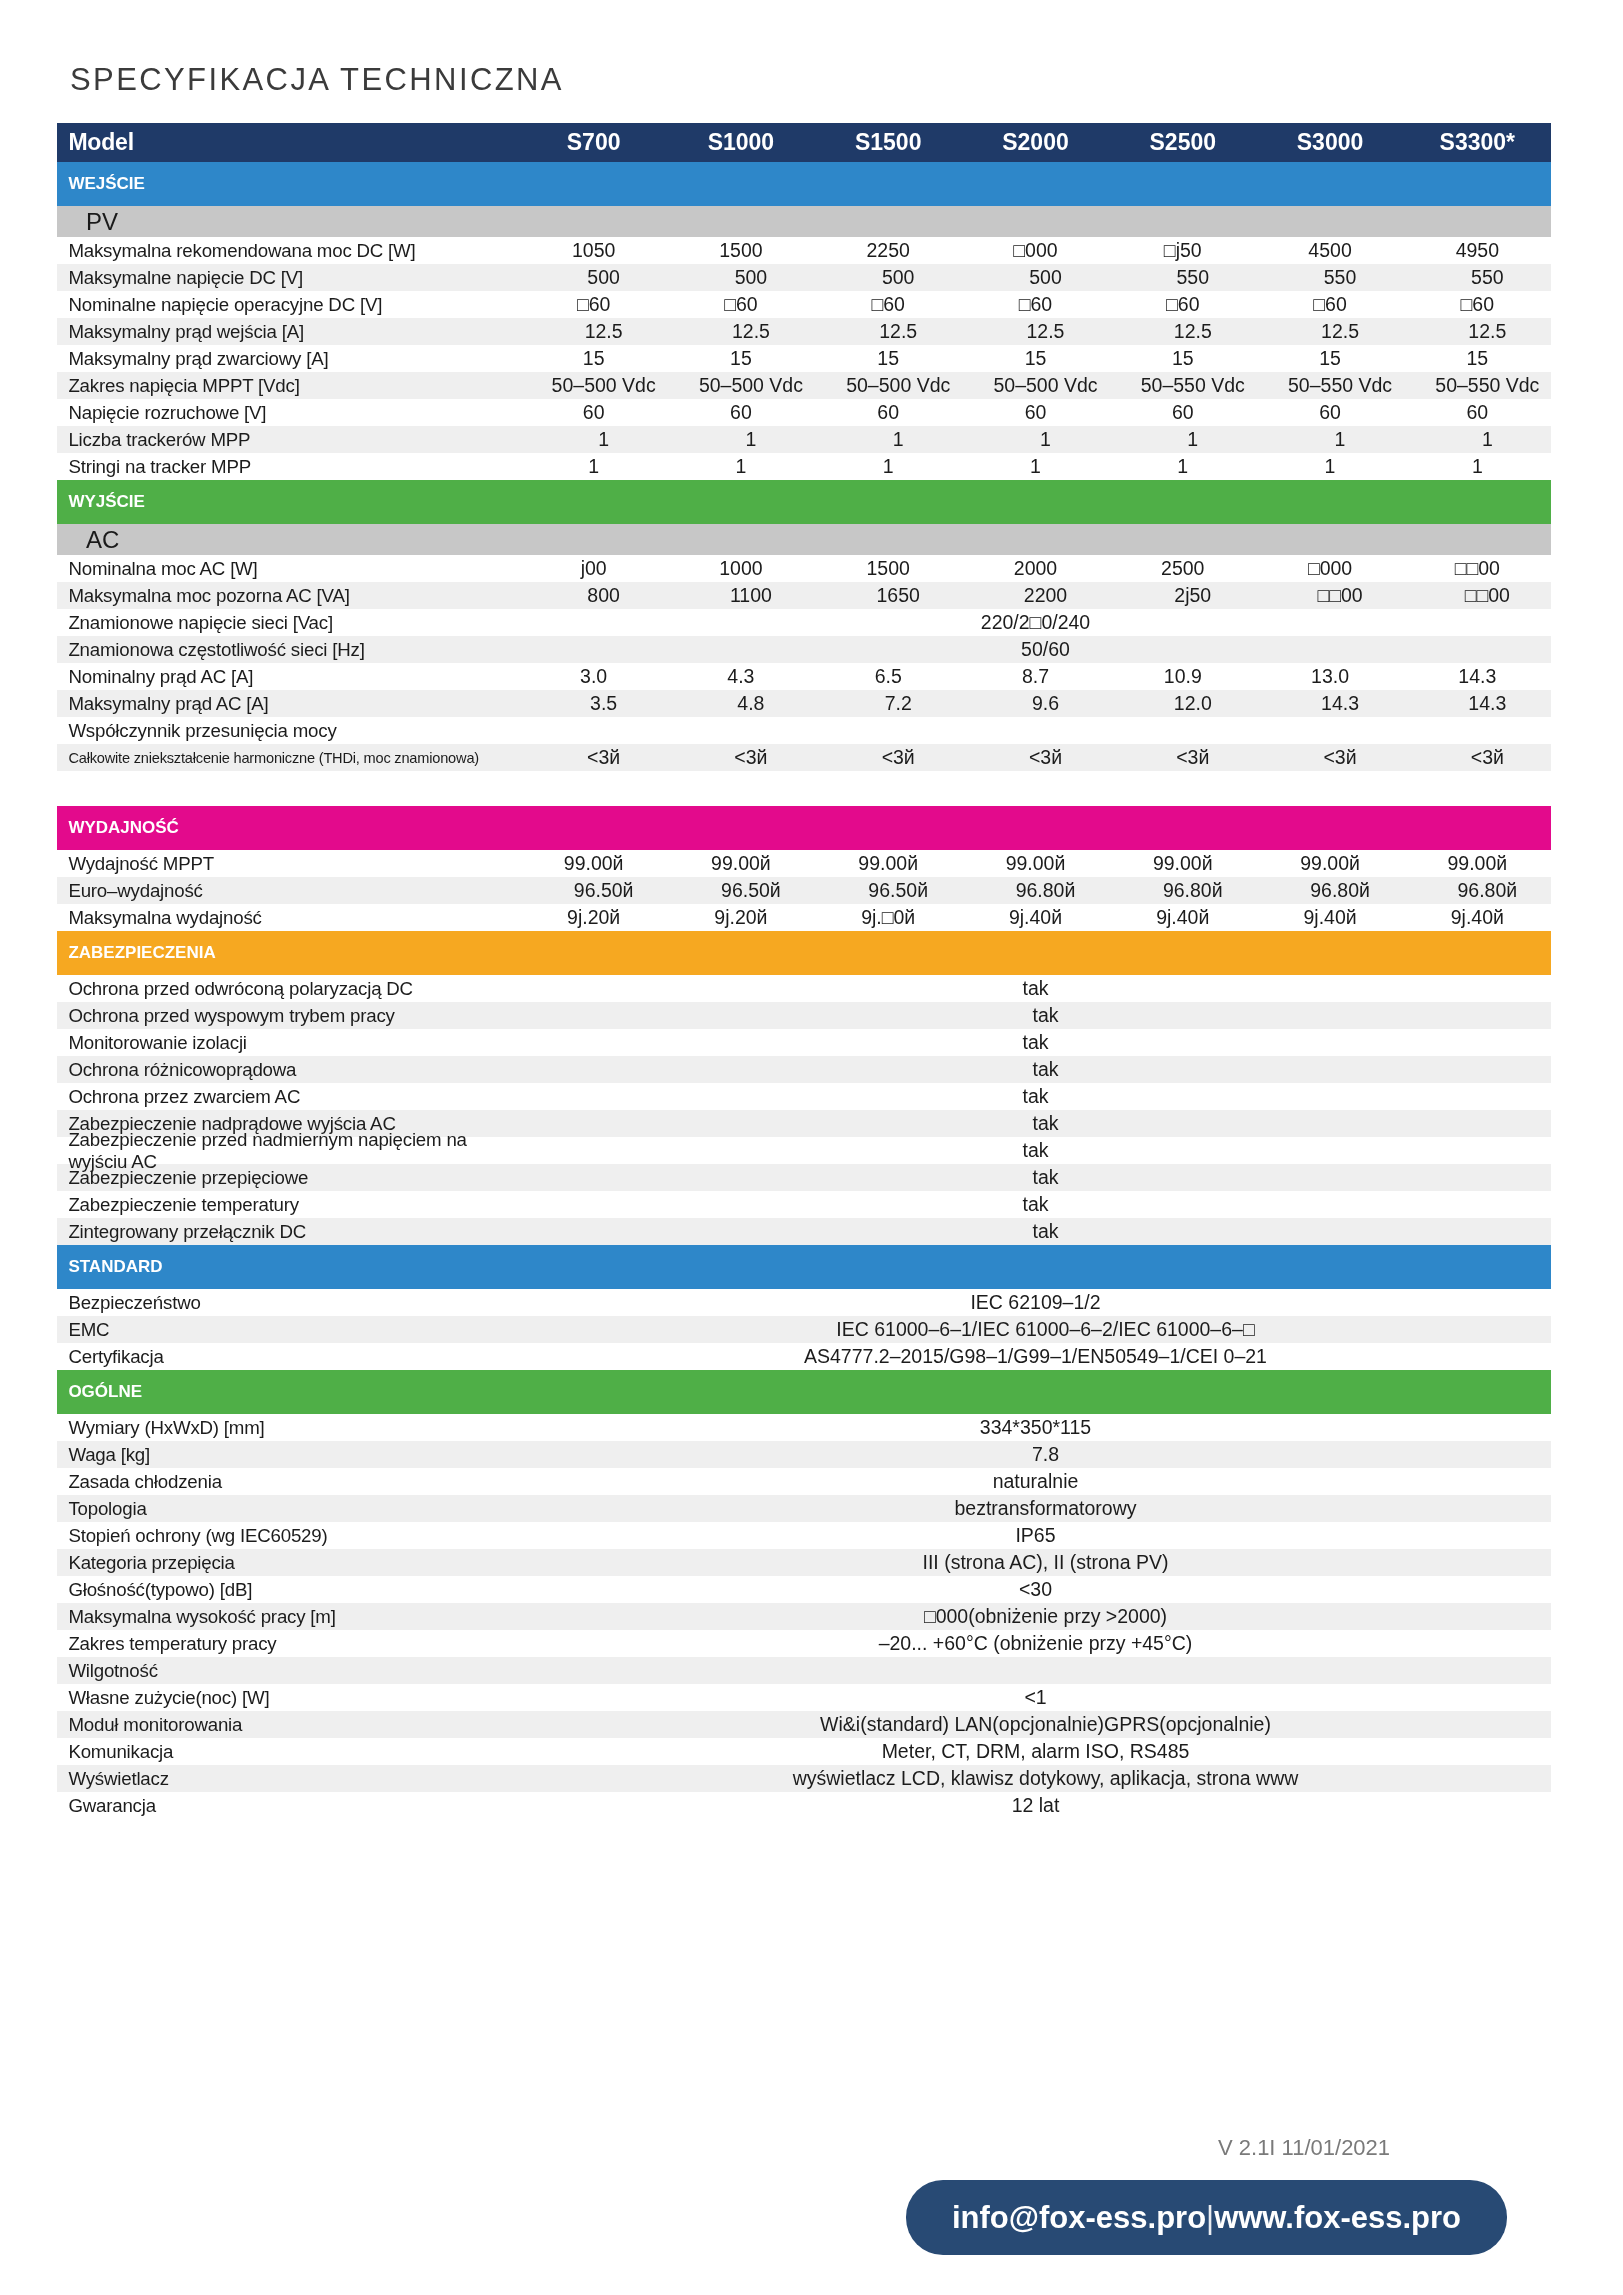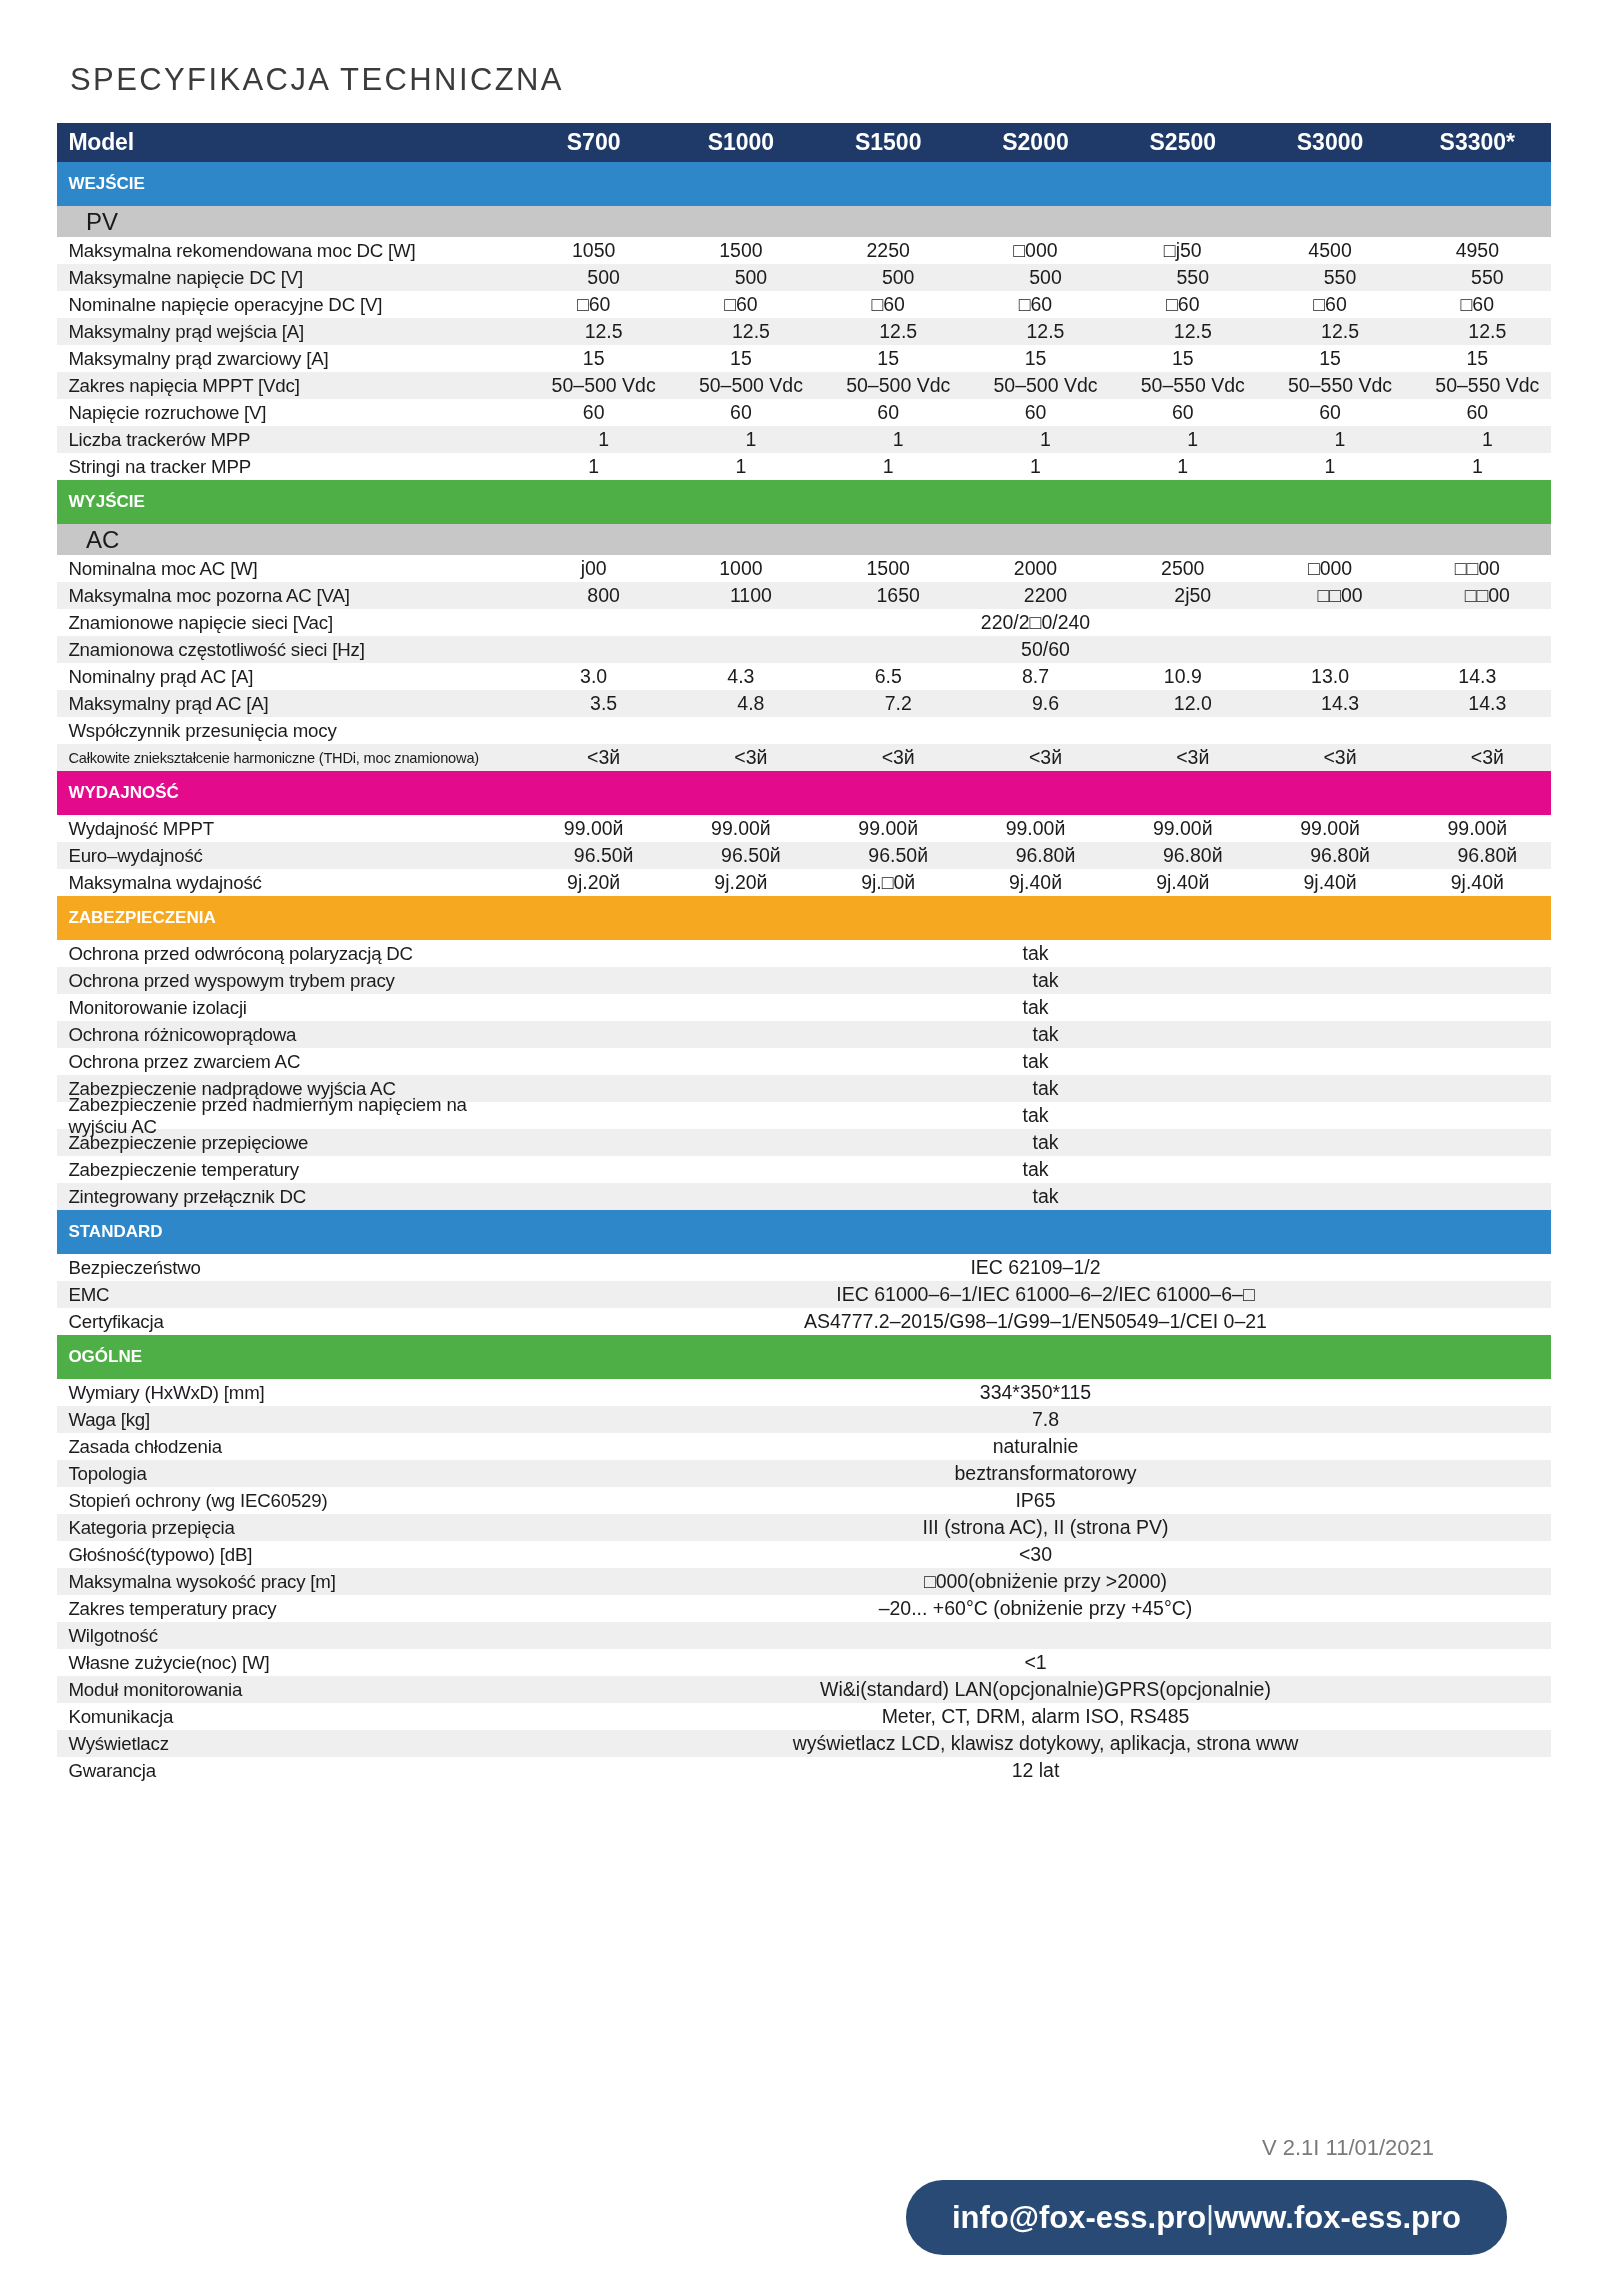--- a/index.html
+++ b/index.html
@@ -29,21 +29,21 @@
     height:31px;display:flex;align-items:center;background:var(--subhead);
     font-size:24px;padding-left:29px;box-sizing:border-box;color:#1a1a1a;
   }
   .data-row{
     display:flex;align-items:center;height:27px;font-size:19.5px;color:#1c1c1c;
   }
   .data-row .label-col{font-size:18.7px;}
   .data-row.striped{background:var(--stripe);gap:20px;}
   .data-row.small-label .label-col{font-size:14.6px;}
   .version{
-    position:absolute;left:1218px;top:2135px;width:260px;text-align:center;
+    position:absolute;left:1218px;top:2135px;width:260px;text-align:left;
     font-size:22px;color:#7a7a7a;white-space:nowrap;
   }
   .footer-pill{
     position:absolute;left:906px;top:2180px;width:601px;height:75px;
     background:var(--pill);border-radius:37px;
     display:flex;align-items:center;justify-content:center;gap:0;
     color:#ffffff;font-weight:bold;font-size:31px;white-space:nowrap;
   }
   .footer-pill .divider{font-weight:400;opacity:0.9;}
 </style>
@@ -212,21 +212,21 @@
       <div class="data-row striped small-label">
         <div class="label-col">Całkowite zniekształcenie harmoniczne (THDi, moc znamionowa)</div>
         <div class="val-col">&lt;3й</div>
         <div class="val-col">&lt;3й</div>
         <div class="val-col">&lt;3й</div>
         <div class="val-col">&lt;3й</div>
         <div class="val-col">&lt;3й</div>
         <div class="val-col">&lt;3й</div>
         <div class="val-col">&lt;3й</div>
       </div>
-      <div class="section-bar" style="background: rgb(227, 10, 140);">WYDAJNOŚĆ</div>
+      <div class="section-bar" style="background: rgb(227, 10, 140); margin-top: 35px;">WYDAJNOŚĆ</div>
       <div class="data-row">
         <div class="label-col">Wydajność MPPT</div>
         <div class="val-col">99.00й</div>
         <div class="val-col">99.00й</div>
         <div class="val-col">99.00й</div>
         <div class="val-col">99.00й</div>
         <div class="val-col">99.00й</div>
         <div class="val-col">99.00й</div>
         <div class="val-col">99.00й</div>
       </div>

